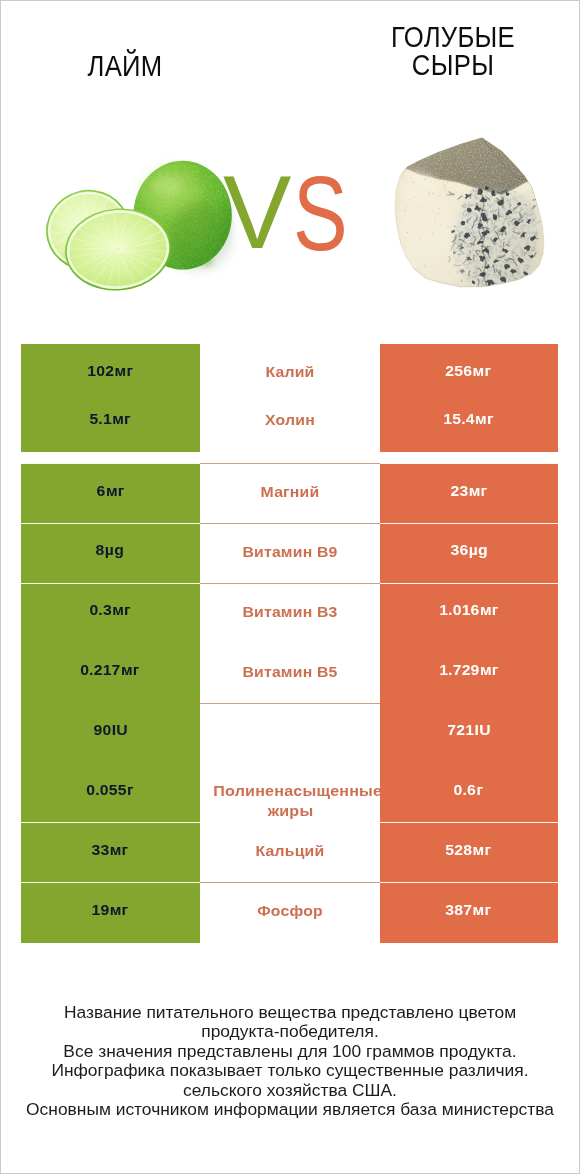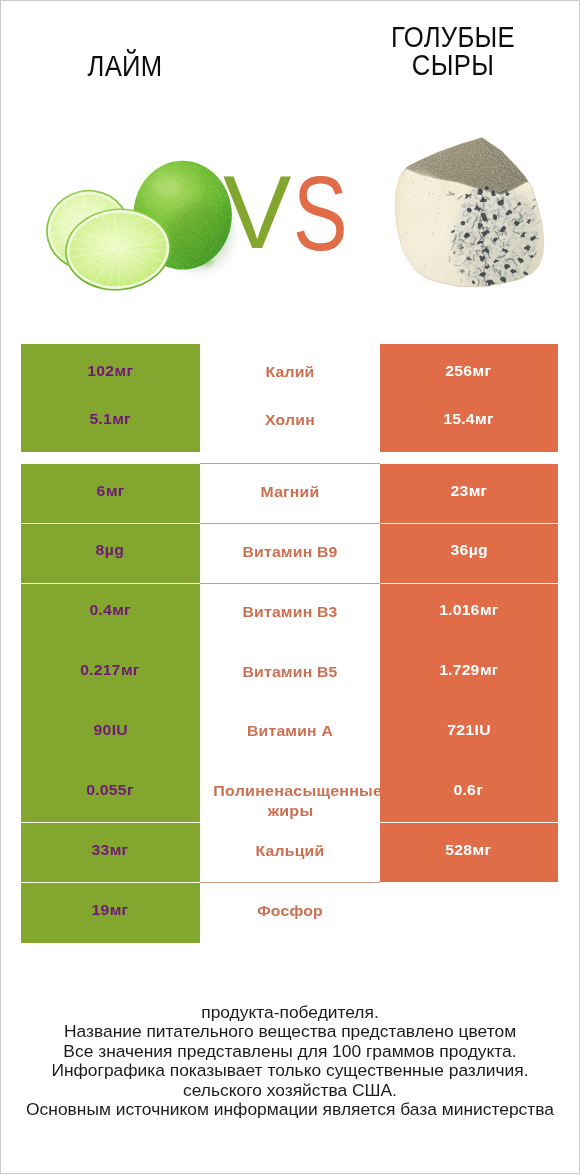--- a/index.html
+++ b/index.html
@@ -16,21 +16,21 @@
   .vs-s{color:#e06c48;left:293.2px;top:160.2px;font-size:106px;transform:scaleX(0.772);}
 
   #lime-img{position:absolute;left:40px;top:155px;width:200px;height:140px;}
   #cheese-img{position:absolute;left:388.5px;top:126.7px;width:164px;height:179.8px;}
 
   
   #nutrient-table{position:absolute;left:21px;top:344px;width:537px;height:598.8px;}
   .trow{position:absolute;left:0;width:537px;height:59.88px;}
   .cell{position:absolute;top:0;height:59.88px;box-sizing:border-box;overflow:hidden;
         font-weight:700;font-size:15.3px;letter-spacing:0.2px;line-height:1;}
-  .col-left{left:0;width:178.5px;background:#82a62e;color:#701a75;
+  .col-left{left:0;width:178.5px;background:#82a62e;color:#0f172a;
             display:flex;align-items:center;justify-content:center;white-space:nowrap;padding-bottom:7px;}
   .col-right{left:358.5px;width:178.5px;background:#e06c48;color:#ffffff;
              display:flex;align-items:center;justify-content:center;white-space:nowrap;padding-bottom:7px;}
   .col-mid{left:178.5px;width:180px;background:#ffffff;color:#cd7052;
            display:block;text-align:center;padding:0 16px;}
   .cellinner{display:inline-block;transform:scaleX(1.03);white-space:nowrap;}
   .col-mid .cellinner{display:block;margin-top:20.2px;line-height:1;}
   .col-mid .mid-two{white-space:normal;margin-top:18px;line-height:20.1px;transform:scaleX(1.05);margin-left:1px;}
   .midline{position:absolute;left:178.5px;width:180px;height:1px;background:#cf9e87;}
   .sideline{position:absolute;height:1.1px;}
@@ -262,21 +262,21 @@
         </div>
         <div class="cell col-right">
           <span class="cellinner"><span>36</span><span class="unit">µg</span></span>
         </div>
       </div>
       <div class="midline" style="top: 239.02px;"></div>
       <div class="sideline l" style="top: 238.97px;"></div>
       <div class="sideline r" style="top: 238.97px;"></div>
       <div class="trow" style="top: 239.52px;">
         <div class="cell col-left">
-          <span class="cellinner"><span>0.4</span><span class="unit">мг</span></span>
+          <span class="cellinner"><span>0.3</span><span class="unit">мг</span></span>
         </div>
         <div class="cell col-mid">
           <div class="cellinner">Витамин B3</div>
         </div>
         <div class="cell col-right">
           <span class="cellinner"><span>1.016</span><span class="unit">мг</span></span>
         </div>
       </div>
       <div class="midline" style="top: 298.9px;"></div>
       <div class="sideline l" style="top: 298.85px;"></div>
@@ -292,23 +292,20 @@
           <span class="cellinner"><span>1.729</span><span class="unit">мг</span></span>
         </div>
       </div>
       <div class="midline" style="top: 358.78px;"></div>
       <div class="sideline l" style="top: 358.73px;"></div>
       <div class="sideline r" style="top: 358.73px;"></div>
       <div class="trow" style="top: 359.28px;">
         <div class="cell col-left">
           <span class="cellinner"><span>90</span><span class="unit">IU</span></span>
         </div>
-        <div class="cell col-mid">
-          <div class="cellinner">Витамин A</div>
-        </div>
         <div class="cell col-right">
           <span class="cellinner"><span>721</span><span class="unit">IU</span></span>
         </div>
       </div>
       <div class="midline" style="top: 418.66px;"></div>
       <div class="sideline l" style="top: 418.61px;"></div>
       <div class="sideline r" style="top: 418.61px;"></div>
       <div class="trow" style="top: 419.16px;">
         <div class="cell col-left">
           <span class="cellinner"><span>0.055</span><span class="unit">г</span></span>
@@ -337,24 +334,27 @@
       <div class="midline" style="top: 538.42px;"></div>
       <div class="sideline l" style="top: 538.37px;"></div>
       <div class="sideline r" style="top: 538.37px;"></div>
       <div class="trow" style="top: 538.92px;">
         <div class="cell col-left">
           <span class="cellinner"><span>19</span><span class="unit">мг</span></span>
         </div>
         <div class="cell col-mid">
           <div class="cellinner">Фосфор</div>
         </div>
+        <div class="cell col-right">
+          <span class="cellinner"><span>387</span><span class="unit">мг</span></span>
+        </div>
       </div>
     </div>
 
   <div id="footnote">
+      <div>Название питательного вещества представлено цветом</div>
       <div>продукта-победителя.</div>
-      <div>Название питательного вещества представлено цветом</div>
       <div>Все значения представлены для 100 граммов продукта.</div>
       <div>Инфографика показывает только существенные различия.</div>
       <div>сельского хозяйства США.</div>
       <div>Основным источником информации является база министерства</div>
     </div>
 </div>
 
 </body></html>

